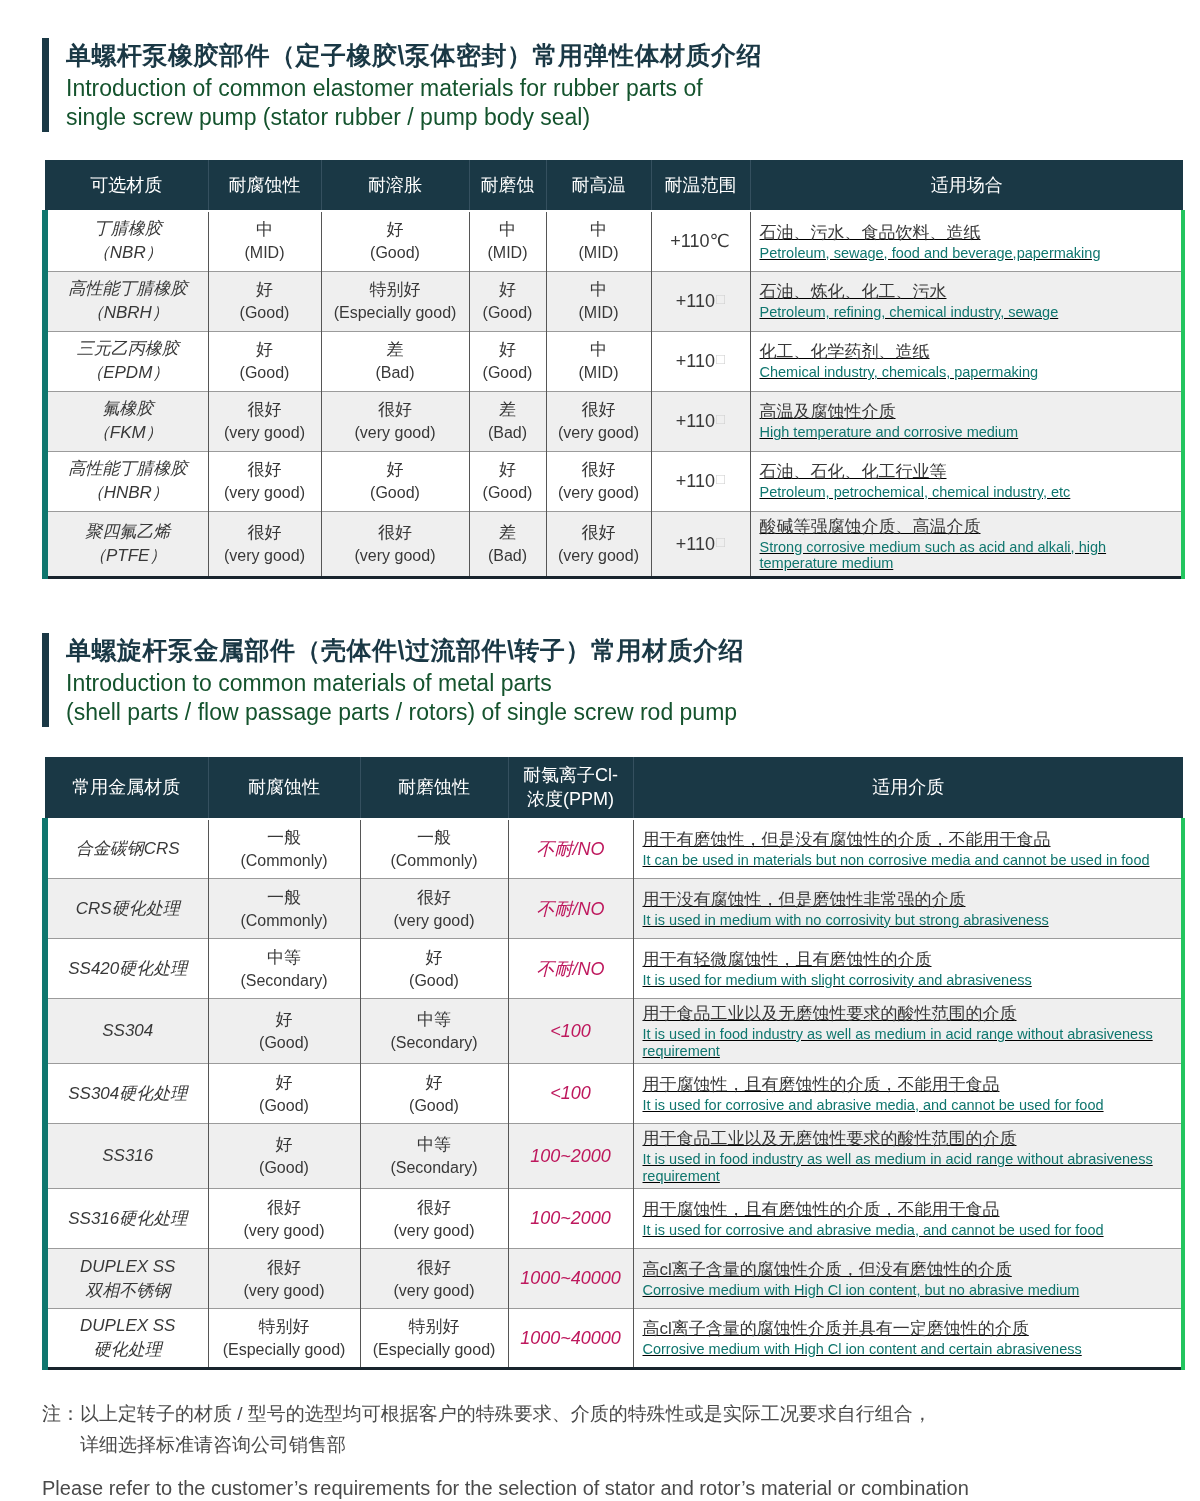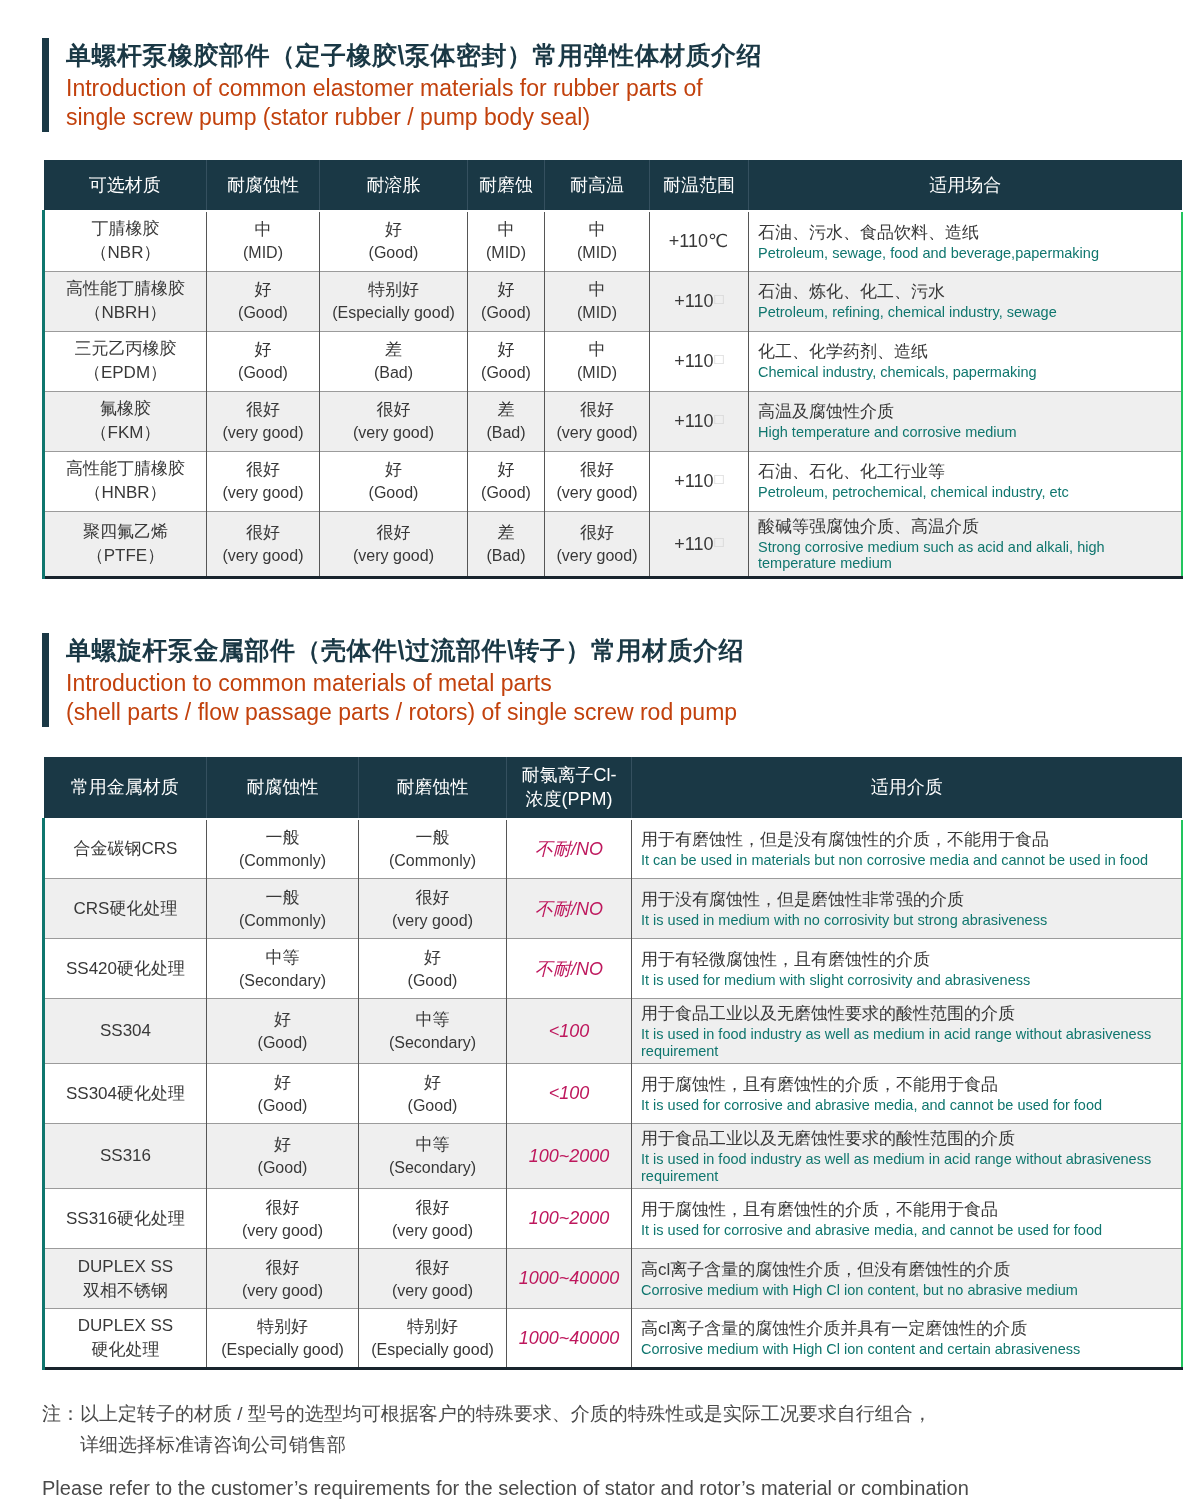--- a/index.html
+++ b/index.html
@@ -8,36 +8,36 @@
     width:1200px; height:1501px; background:#ffffff; overflow:hidden;
     font-family:"Liberation Sans","DejaVu Sans",sans-serif;
     padding:38px 20px 0 42px; position:relative;
   }
 
   
   .sec-title { display:flex; align-items:stretch; }
   .accent-bar { width:7px; background:#1a3845; flex:none; margin-right:17px; }
   .t-wrap { padding-top:1px; }
   .t-zh { margin:0; font-size:25px; font-weight:700; color:#1a3845; line-height:33px; letter-spacing:0.5px; }
-  .t-en { margin:2px 0 0 0; font-size:23px; font-weight:400; color:#c2410c; line-height:29px; }
+  .t-en { margin:2px 0 0 0; font-size:23px; font-weight:400; color:#14532d; line-height:29px; }
 
   
   table { border-collapse:collapse; width:1138px; table-layout:fixed; border-bottom:3px solid #18242d; }
   thead th {
     background:#1a3845; color:#ffffff; font-weight:400; font-size:18px;
     vertical-align:middle; text-align:center; white-space:pre-line;
     border-left:1px solid #35505f; border-bottom:2px solid #ffffff; padding:0 2px;
   }
   thead th:first-child { border-left:none;margin-top:29px; }
   .tbl1 thead th { height:51px; }
   .tbl2 thead th { height:62px; line-height:24px; }
   tbody td { border-top:1px solid #9b9b9b; }
   tbody td + td { border-left:1px solid #565656; }
-  tbody tr td:first-child { border-left:3px solid #0f766e; }
-  tbody tr td:last-child { border-right:2px solid #22c55e; }
+  tbody tr td:first-child { border-left:6px solid #0f766e;font-style:italic; }
+  tbody tr td:last-child { border-right:4px solid #22c55e;text-decoration:underline; }
   tbody tr:nth-child(even) { background:#efefef; }
 
   td.c { text-align:center; vertical-align:middle; height:60px; padding:4px 2px; }
   .zh { font-size:17px; color:#383838; line-height:24px; }
   .en { font-size:16px; color:#383838; line-height:22px; }
   td.app { vertical-align:middle; padding:4px 10px 4px 9px; }
   .app-zh { font-size:17px; color:#383838; line-height:21px; margin-bottom:2px; }
   .app-en { font-size:14.5px; color:#0f766e; line-height:16.5px; }
   .cl { font-size:18px; color:#be185d;font-style:italic; }
   .temp { font-size:18px; color:#383838; }

